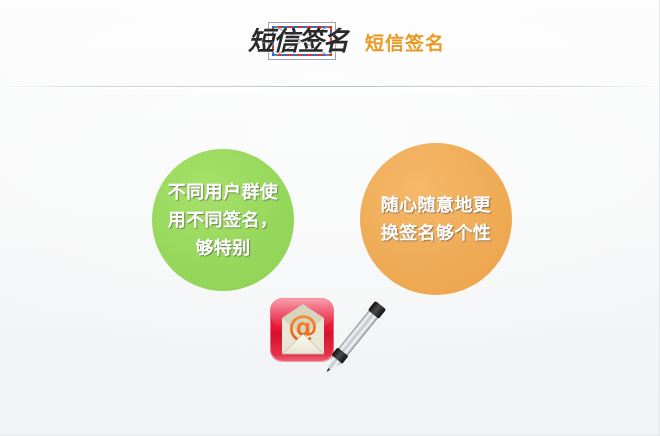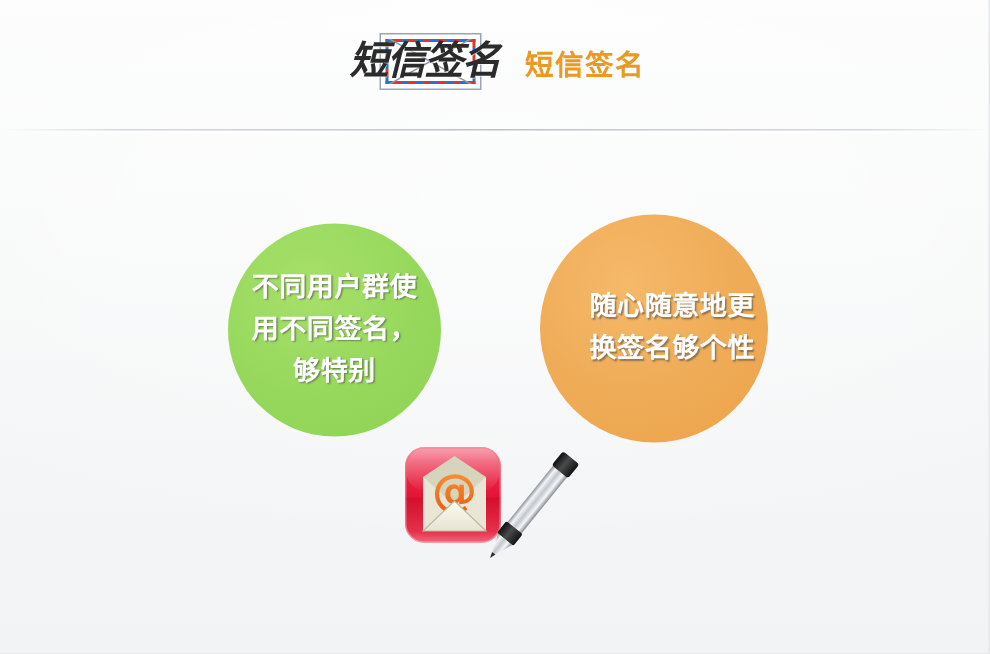--- a/index.html
+++ b/index.html
@@ -49,21 +49,21 @@
     color: rgba(96, 98, 100, 0.88);
     text-shadow: 0 1px 0 rgba(255,255,255,0.95);
     white-space: nowrap;
     z-index: 6;
     user-select: none;
   }
 
   
   #header {
     position: absolute;
-    left: 1px;
+    left: 16px;
     top: 0;
     width: 576px;
     height: 86px;
     z-index: 4;
   }
   #brand {
     position: absolute;
     left: 232px;
     top: 18px;
     display: flex;
@@ -190,21 +190,20 @@
     width: 142px;
     height: 142px;
     background: radial-gradient(circle at 38% 30%, #a7e06a 0%, #96d85c 55%, #8ed152 100%);
   }
   #bubble-orange {
     left: 360px;
     top: 143px;
     width: 152px;
     height: 152px;
     background: radial-gradient(circle at 38% 30%, #f5b96a 0%, #efab56 55%, #eda34a 100%);
-    justify-content: flex-end;
   }
   .bubble .bubble-text {
     display: block;
     width: 84%;
   }
 
   
   #app-icon-group {
     position: absolute;
     left: 268px;

